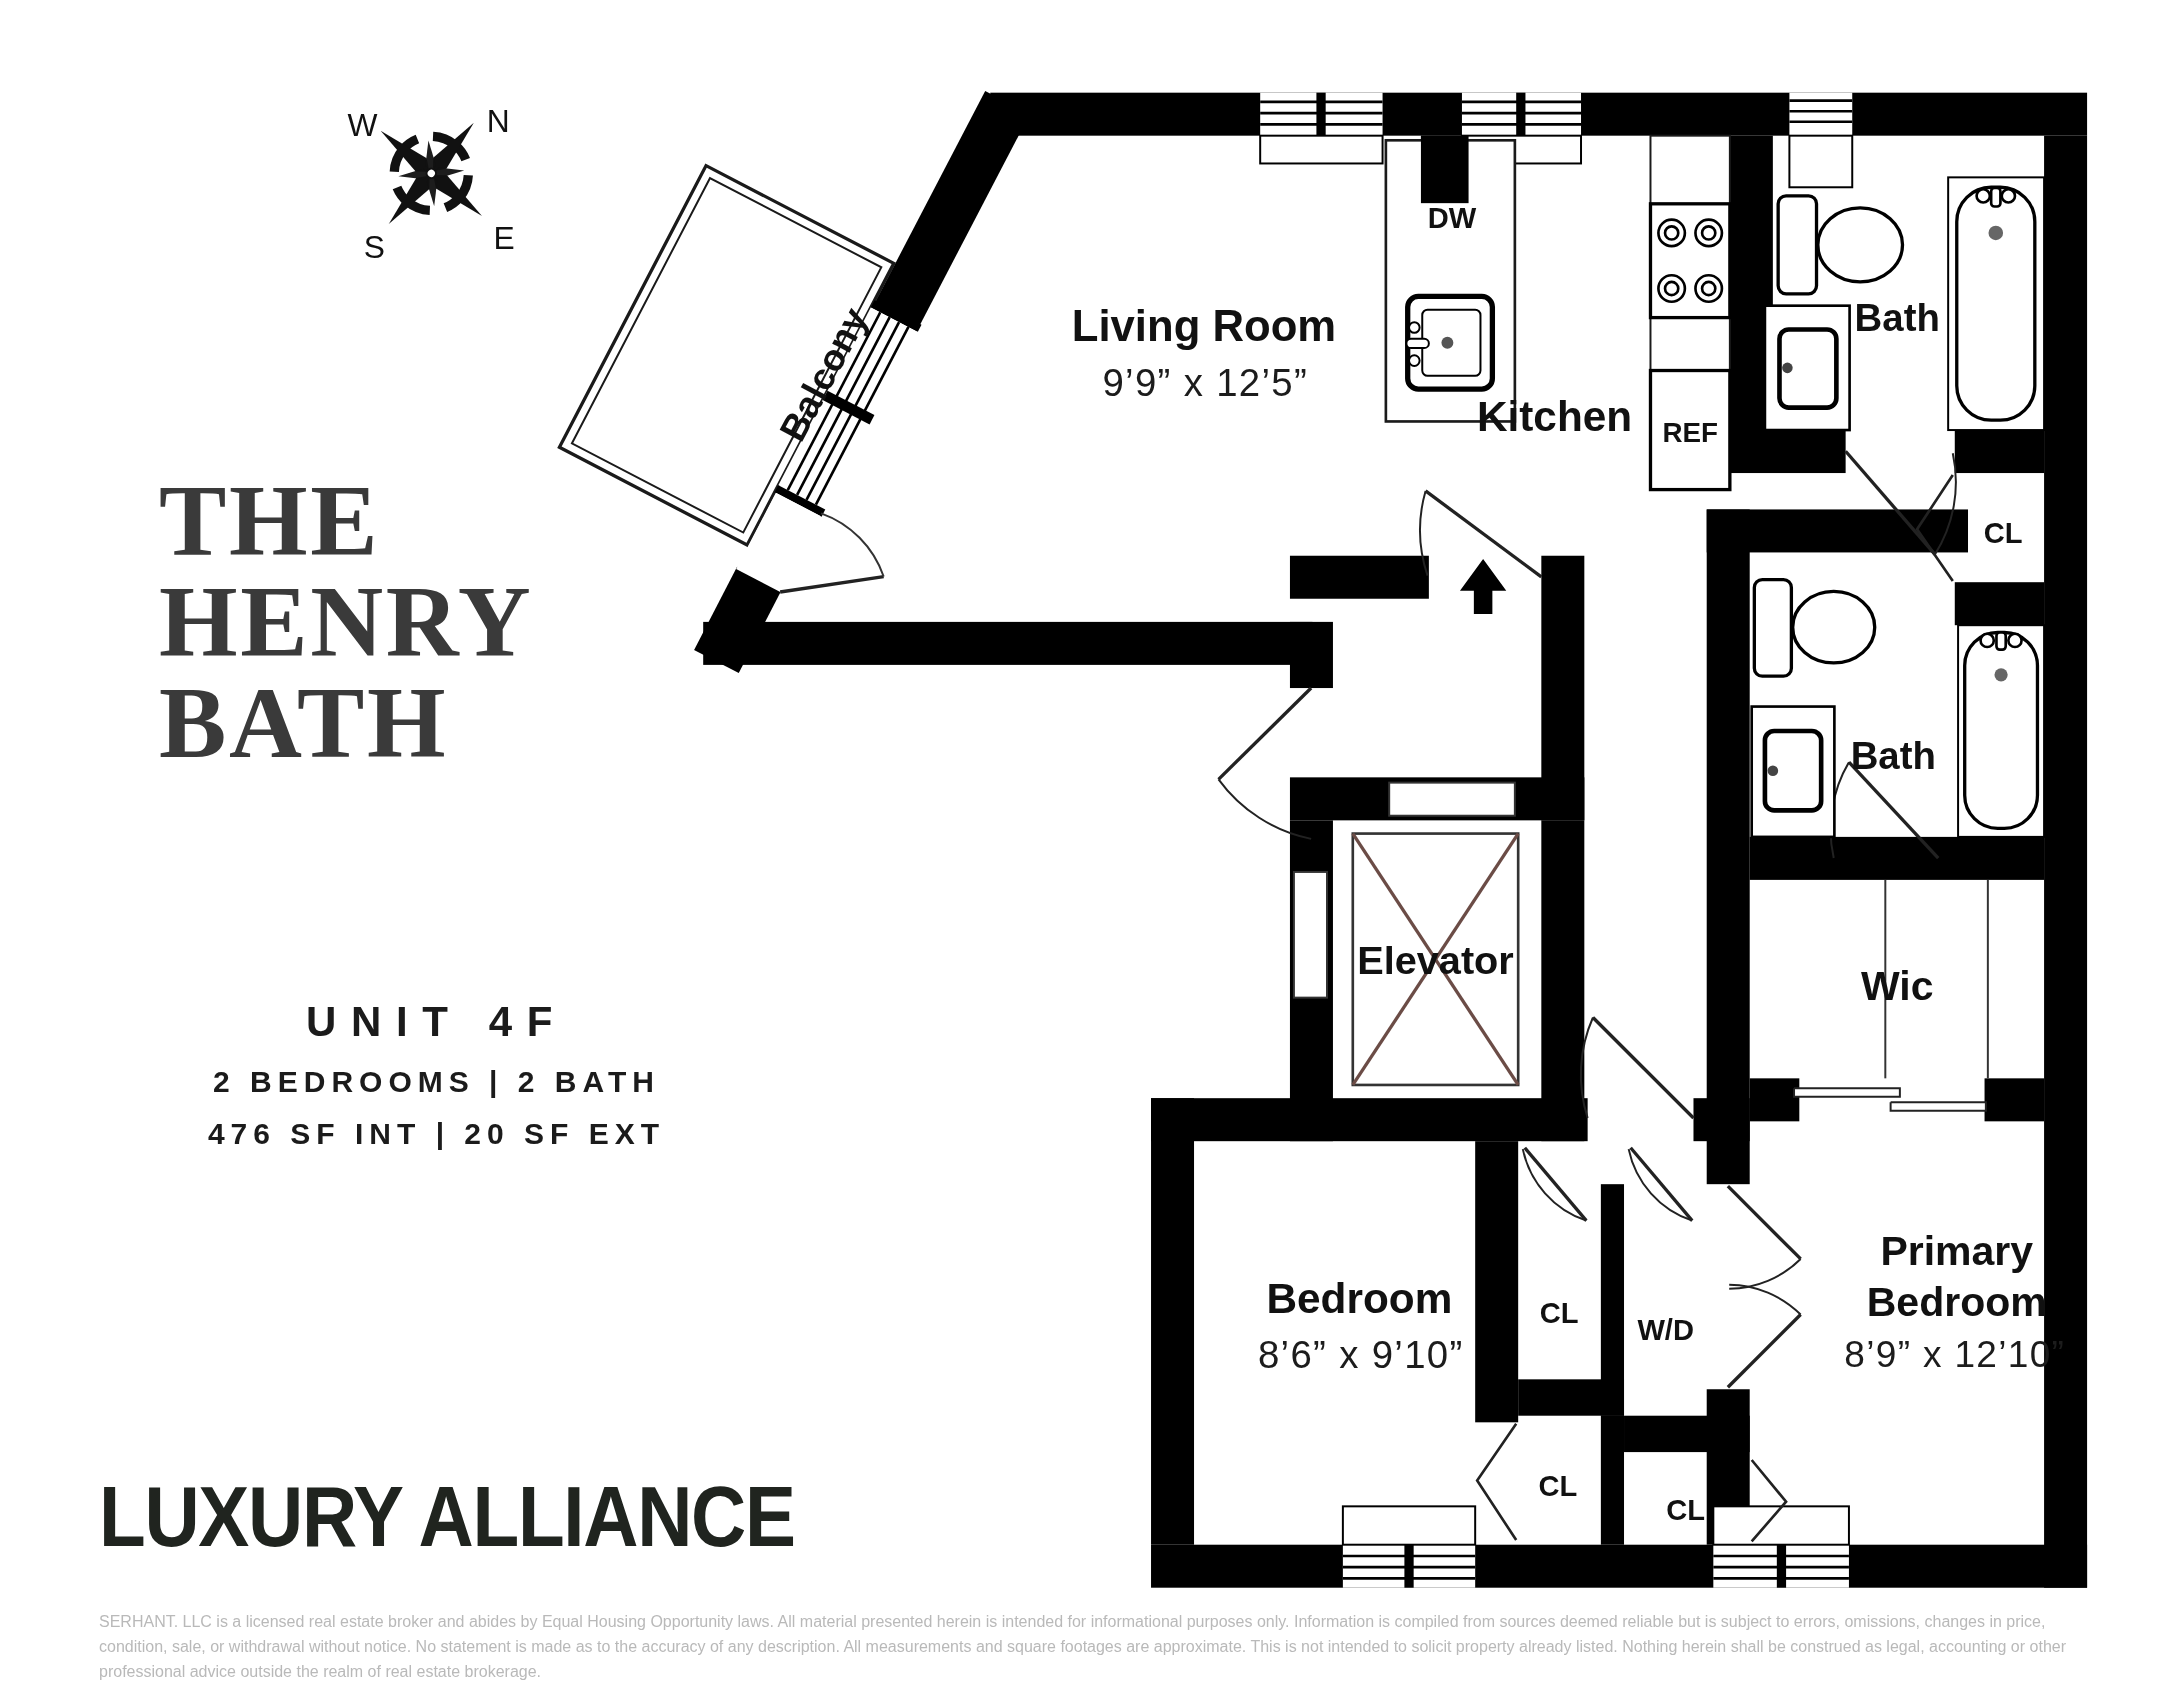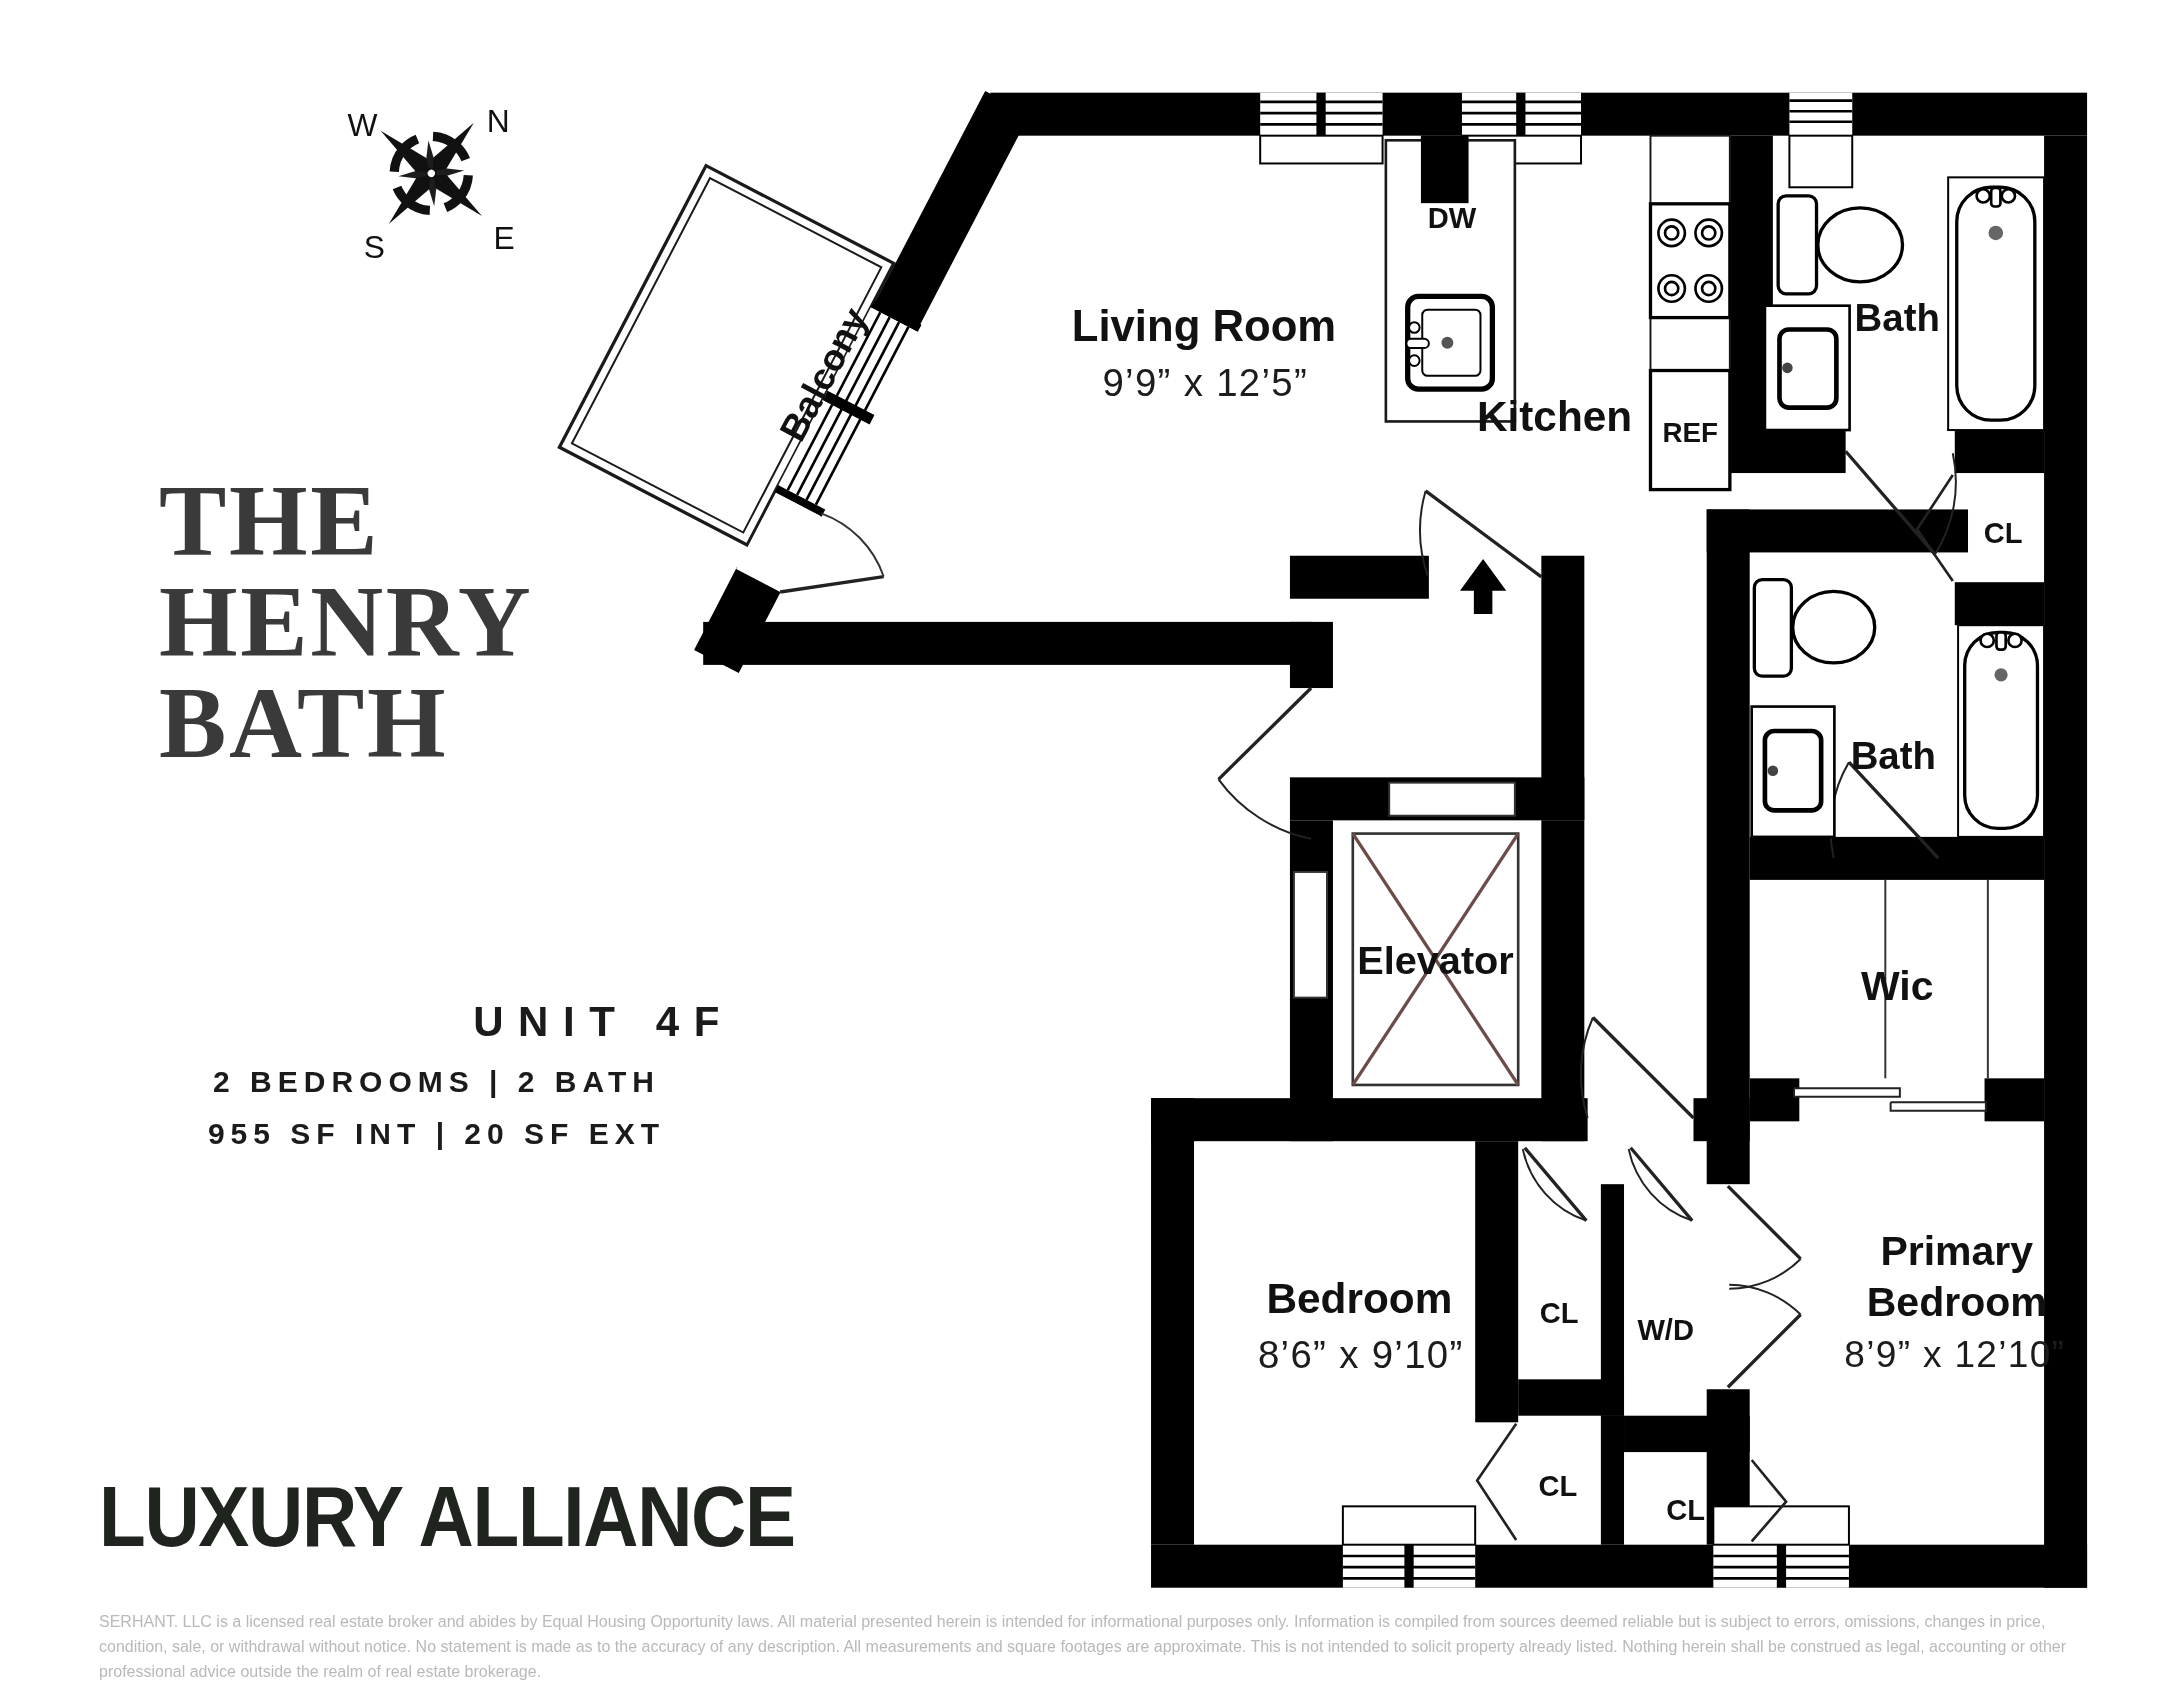--- a/index.html
+++ b/index.html
@@ -3,21 +3,21 @@
 <meta charset="utf-8">
 <style>
   html,body{margin:0;padding:0;background:#fff;}
   #page{position:relative;width:2183px;height:1687px;background:#ffffff;overflow:hidden;
         font-family:"Liberation Sans",sans-serif;}
   
   .building-title{position:absolute;left:159px;top:471px;width:595px;text-align:left;
     font-family:"Liberation Serif",serif;font-weight:700;color:#3a3a3a;
     font-size:101px;line-height:101px;letter-spacing:2.6px;}
   .unit-block{position:absolute;left:139px;top:998px;width:595px;text-align:center;color:#1b1b1b;}
-  .unit-title{font-size:42px;font-weight:700;letter-spacing:14.6px;text-align:right;}
+  .unit-title{font-size:42px;font-weight:700;letter-spacing:14.6px;}
   .unit-line{font-size:30px;font-weight:700;letter-spacing:6px;margin-top:18.5px;}
   .brokerage{position:absolute;left:99px;top:1467px;font-size:78px;font-weight:700;
     letter-spacing:-1.3px;color:#20241f;transform:scale(0.98,1.1);transform-origin:left top;white-space:nowrap;}
   .disclaimer{position:absolute;left:99px;top:1609px;width:2011px;font-size:16px;
     line-height:25px;color:#b9b9b9;font-weight:400;}
   svg text{font-family:"Liberation Sans",sans-serif;fill:#111;}
   .rname{font-weight:700;}
   .rdims{font-weight:400;letter-spacing:2px;fill:#1c1c1c;}
   .rsmall{font-weight:700;}
 </style>
@@ -28,21 +28,21 @@
 
   <div class="building-title">
     <div>THE</div>
     <div>HENRY</div>
     <div>BATH</div>
   </div>
 
   <div class="unit-block">
     <div class="unit-title">UNIT 4F</div>
     <div class="unit-line">2 BEDROOMS | 2 BATH</div>
-    <div class="unit-line">955 SF INT | 20 SF EXT</div>
+    <div class="unit-line">476 SF INT | 20 SF EXT</div>
   </div>
 
   <div class="brokerage">LUXURY ALLIANCE</div>
 
   <div class="disclaimer">SERHANT. LLC is a licensed real estate broker and abides by Equal Housing Opportunity laws. All material presented herein is intended for informational purposes only. Information is compiled from sources deemed reliable but is subject to errors, omissions, changes in price, condition, sale, or withdrawal without notice. No statement is made as to the accuracy of any description. All measurements and square footages are approximate. This is not intended to solicit property already listed. Nothing herein shall be construed as legal, accounting or other professional advice outside the realm of real estate brokerage.</div>
 
   <svg width="2183" height="1687" viewBox="0 0 3300 2550" style="position:absolute;left:0;top:0;">
 
     <g>
       <g transform="translate(652,262) rotate(40)">

